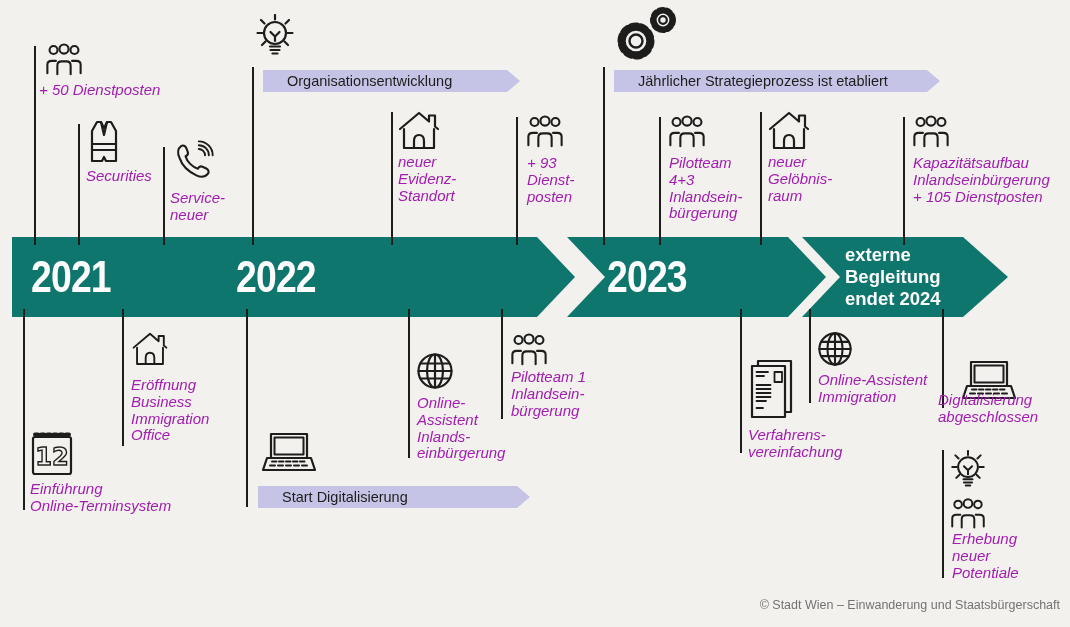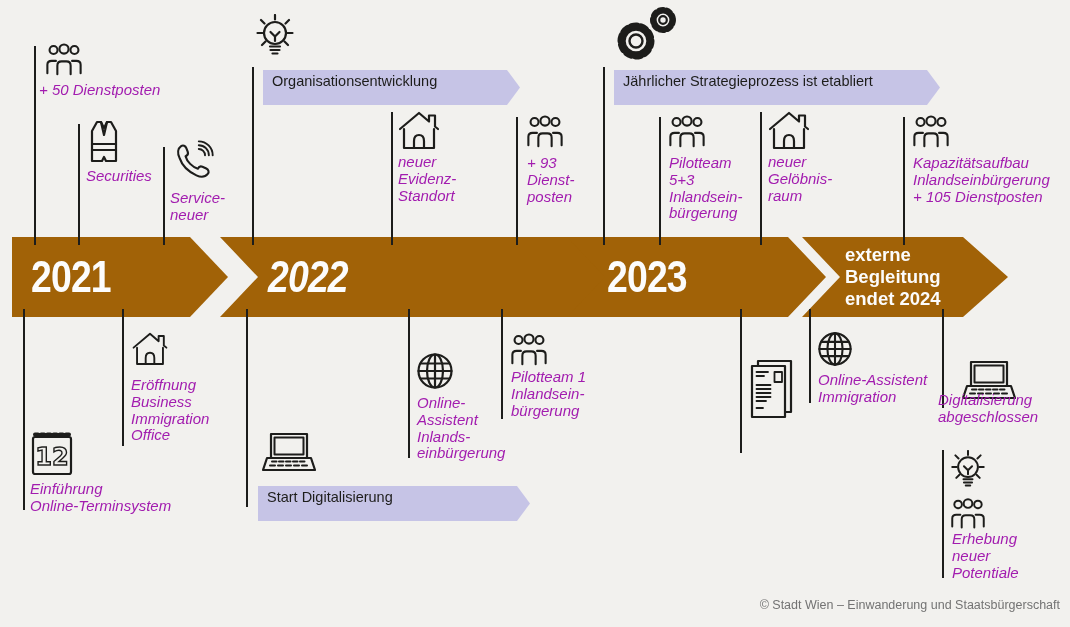--- a/index.html
+++ b/index.html
@@ -1,23 +1,23 @@
 <!DOCTYPE html>
 <html><head>
 <meta charset="utf-8">
 <style>
   html,body{margin:0;padding:0;}
   body{font-family:"Liberation Sans",sans-serif;background:#e9e7e4;}
   #stage{position:relative;width:1070px;height:627px;background:#f2f1ee;overflow:hidden;color:#1d1d1b;}
   .line{position:absolute;width:2px;background:#1d1d1b;z-index:3;}
   .lbl{position:absolute;font-size:15px;line-height:1.12;color:#a21caf;white-space:pre-line;z-index:3;font-style:italic;}
-  .banner{position:absolute;height:35px;background:#c6c4e6;color:#1d1d1b;font-size:14.5px;line-height:22px;
-          padding-left:9px;box-sizing:border-box;z-index:2;white-space:nowrap;
+  .banner{position:absolute;height:22px;background:#c6c4e6;color:#1d1d1b;font-size:14.5px;line-height:22px;
+          padding-left:24px;box-sizing:border-box;z-index:2;white-space:nowrap;
           clip-path:polygon(0 0,calc(100% - 13px) 0,100% 50%,calc(100% - 13px) 100%,0 100%);}
-  .seg{position:absolute;top:237px;height:80px;background:#a16207;z-index:1;}
+  .seg{position:absolute;top:237px;height:80px;background:#0f766e;z-index:1;}
   .year{display:inline-block;font-size:44px;font-weight:bold;color:#fcfcfc;line-height:80px;
         letter-spacing:-1px;transform:scaleX(.85);transform-origin:left center;}
   .endlab{position:absolute;top:50%;transform:translateY(-50%);font-size:18.5px;font-weight:bold;
           color:#fcfcfc;line-height:1.18;white-space:pre-line;}
   .icn{position:absolute;z-index:3;}
   .icn svg{display:block;}
   .ico{stroke:#1d1d1b;fill:none;stroke-width:2.2;stroke-linecap:round;stroke-linejoin:round;}
   #footer{position:absolute;right:10px;top:598px;font-size:12.5px;color:#737373;z-index:3;}
 </style>
 </head>
@@ -107,21 +107,21 @@
           <rect x="25.5" y="14" width="7.5" height="10" stroke-width="1.8"></rect>
           <path stroke-width="1.8" d="M7.5 14 H19 M7.5 18 H15 M7.5 27 H21.5 M7.5 31 H21.5 M7.5 35 H21.5 M7.5 39 H21.5 M7.5 43 H17 M7.5 50 H14"></path>
         </g>
       </symbol>
     </defs>
   </svg>
 
   <div class="seg" style="left:12px;width:216px;clip-path:polygon(0 0,178px 0,100% 50%,178px 100%,0 100%);">
     <span class="year" style="margin-left:19px">2021</span>
   </div>
-  <div class="seg" style="left:220px;width:387px;clip-path:polygon(0 0,349px 0,100% 50%,349px 100%,0 100%,38px 50%);font-style:italic;">
+  <div class="seg" style="left:188px;width:387px;clip-path:polygon(0 0,349px 0,100% 50%,349px 100%,0 100%,38px 50%);">
     <span class="year" style="margin-left:48px">2022</span>
   </div>
   <div class="seg" style="left:567px;width:259px;clip-path:polygon(0 0,221px 0,100% 50%,221px 100%,0 100%,38px 50%);">
     <span class="year" style="margin-left:40px">2023</span>
   </div>
   <div class="seg" style="left:802px;width:206px;clip-path:polygon(0 0,161px 0,100% 50%,161px 100%,0 100%,38px 50%);">
     <span class="endlab" style="left:43px">externe
 Begleitung
 endet 2024</span>
   </div>
@@ -200,21 +200,21 @@
       </svg>
     </span>
   <div class="banner" style="left:614px;top:70px;width:326px">Jährlicher Strategieprozess ist etabliert</div>
 
   <span class="icn" style="left:668px;top:114px">
       <svg width="38" height="34">
         <use href="#sym-team"></use>
       </svg>
     </span>
   <div class="lbl" style="left:669px;top:155px">Pilotteam
-5+3
+4+3
 Inlandsein-
 bürgerung</div>
 
   <span class="icn" style="left:767px;top:110px">
       <svg width="44" height="40">
         <use href="#sym-house"></use>
       </svg>
     </span>
   <div class="lbl" style="left:768px;top:154px">neuer
 Gelöbnis-
@@ -271,20 +271,22 @@
     </span>
   <div class="lbl" style="left:511px;top:369px">Pilotteam 1
 Inlandsein-
 bürgerung</div>
 
   <span class="icn" style="left:749px;top:358px">
       <svg width="46" height="62">
         <use href="#sym-document"></use>
       </svg>
     </span>
+  <div class="lbl" style="left:748px;top:427px">Verfahrens-
+vereinfachung</div>
 
   <span class="icn" style="left:817px;top:331px">
       <svg width="36" height="36">
         <use href="#sym-globe"></use>
       </svg>
     </span>
   <div class="lbl" style="left:818px;top:372px">Online-Assistent
 Immigration</div>
 
   <span class="icn" style="left:960px;top:360px">

